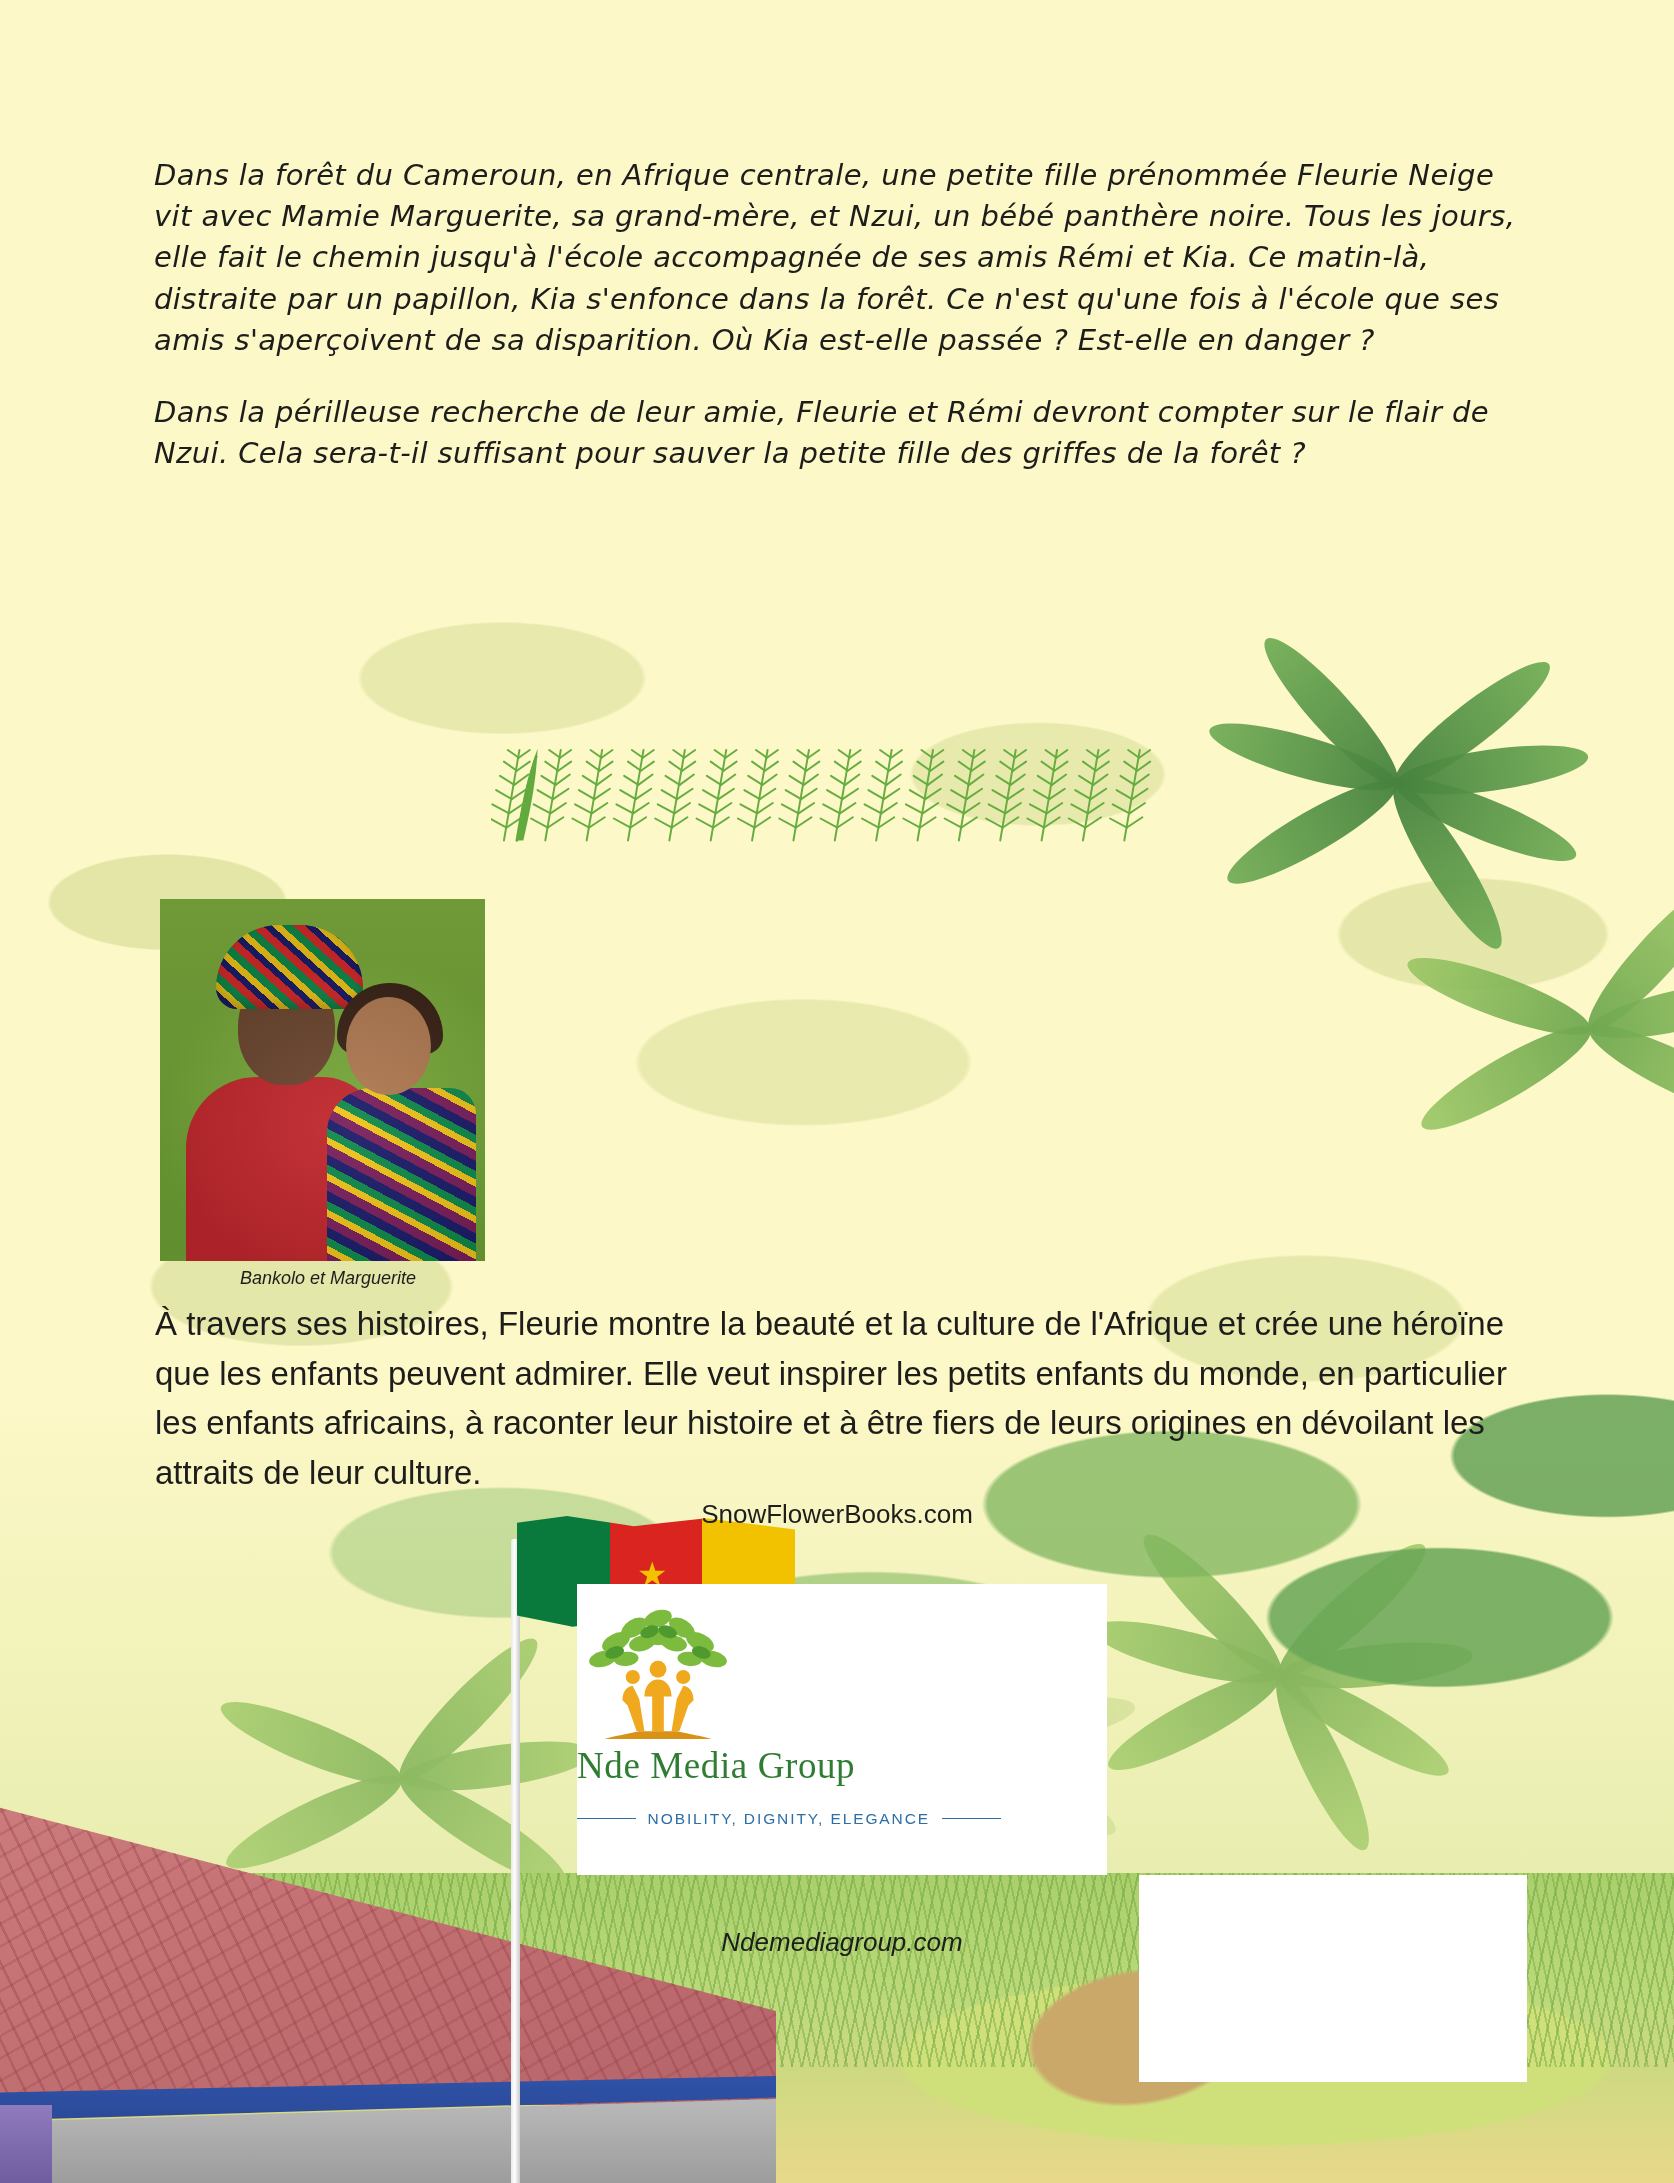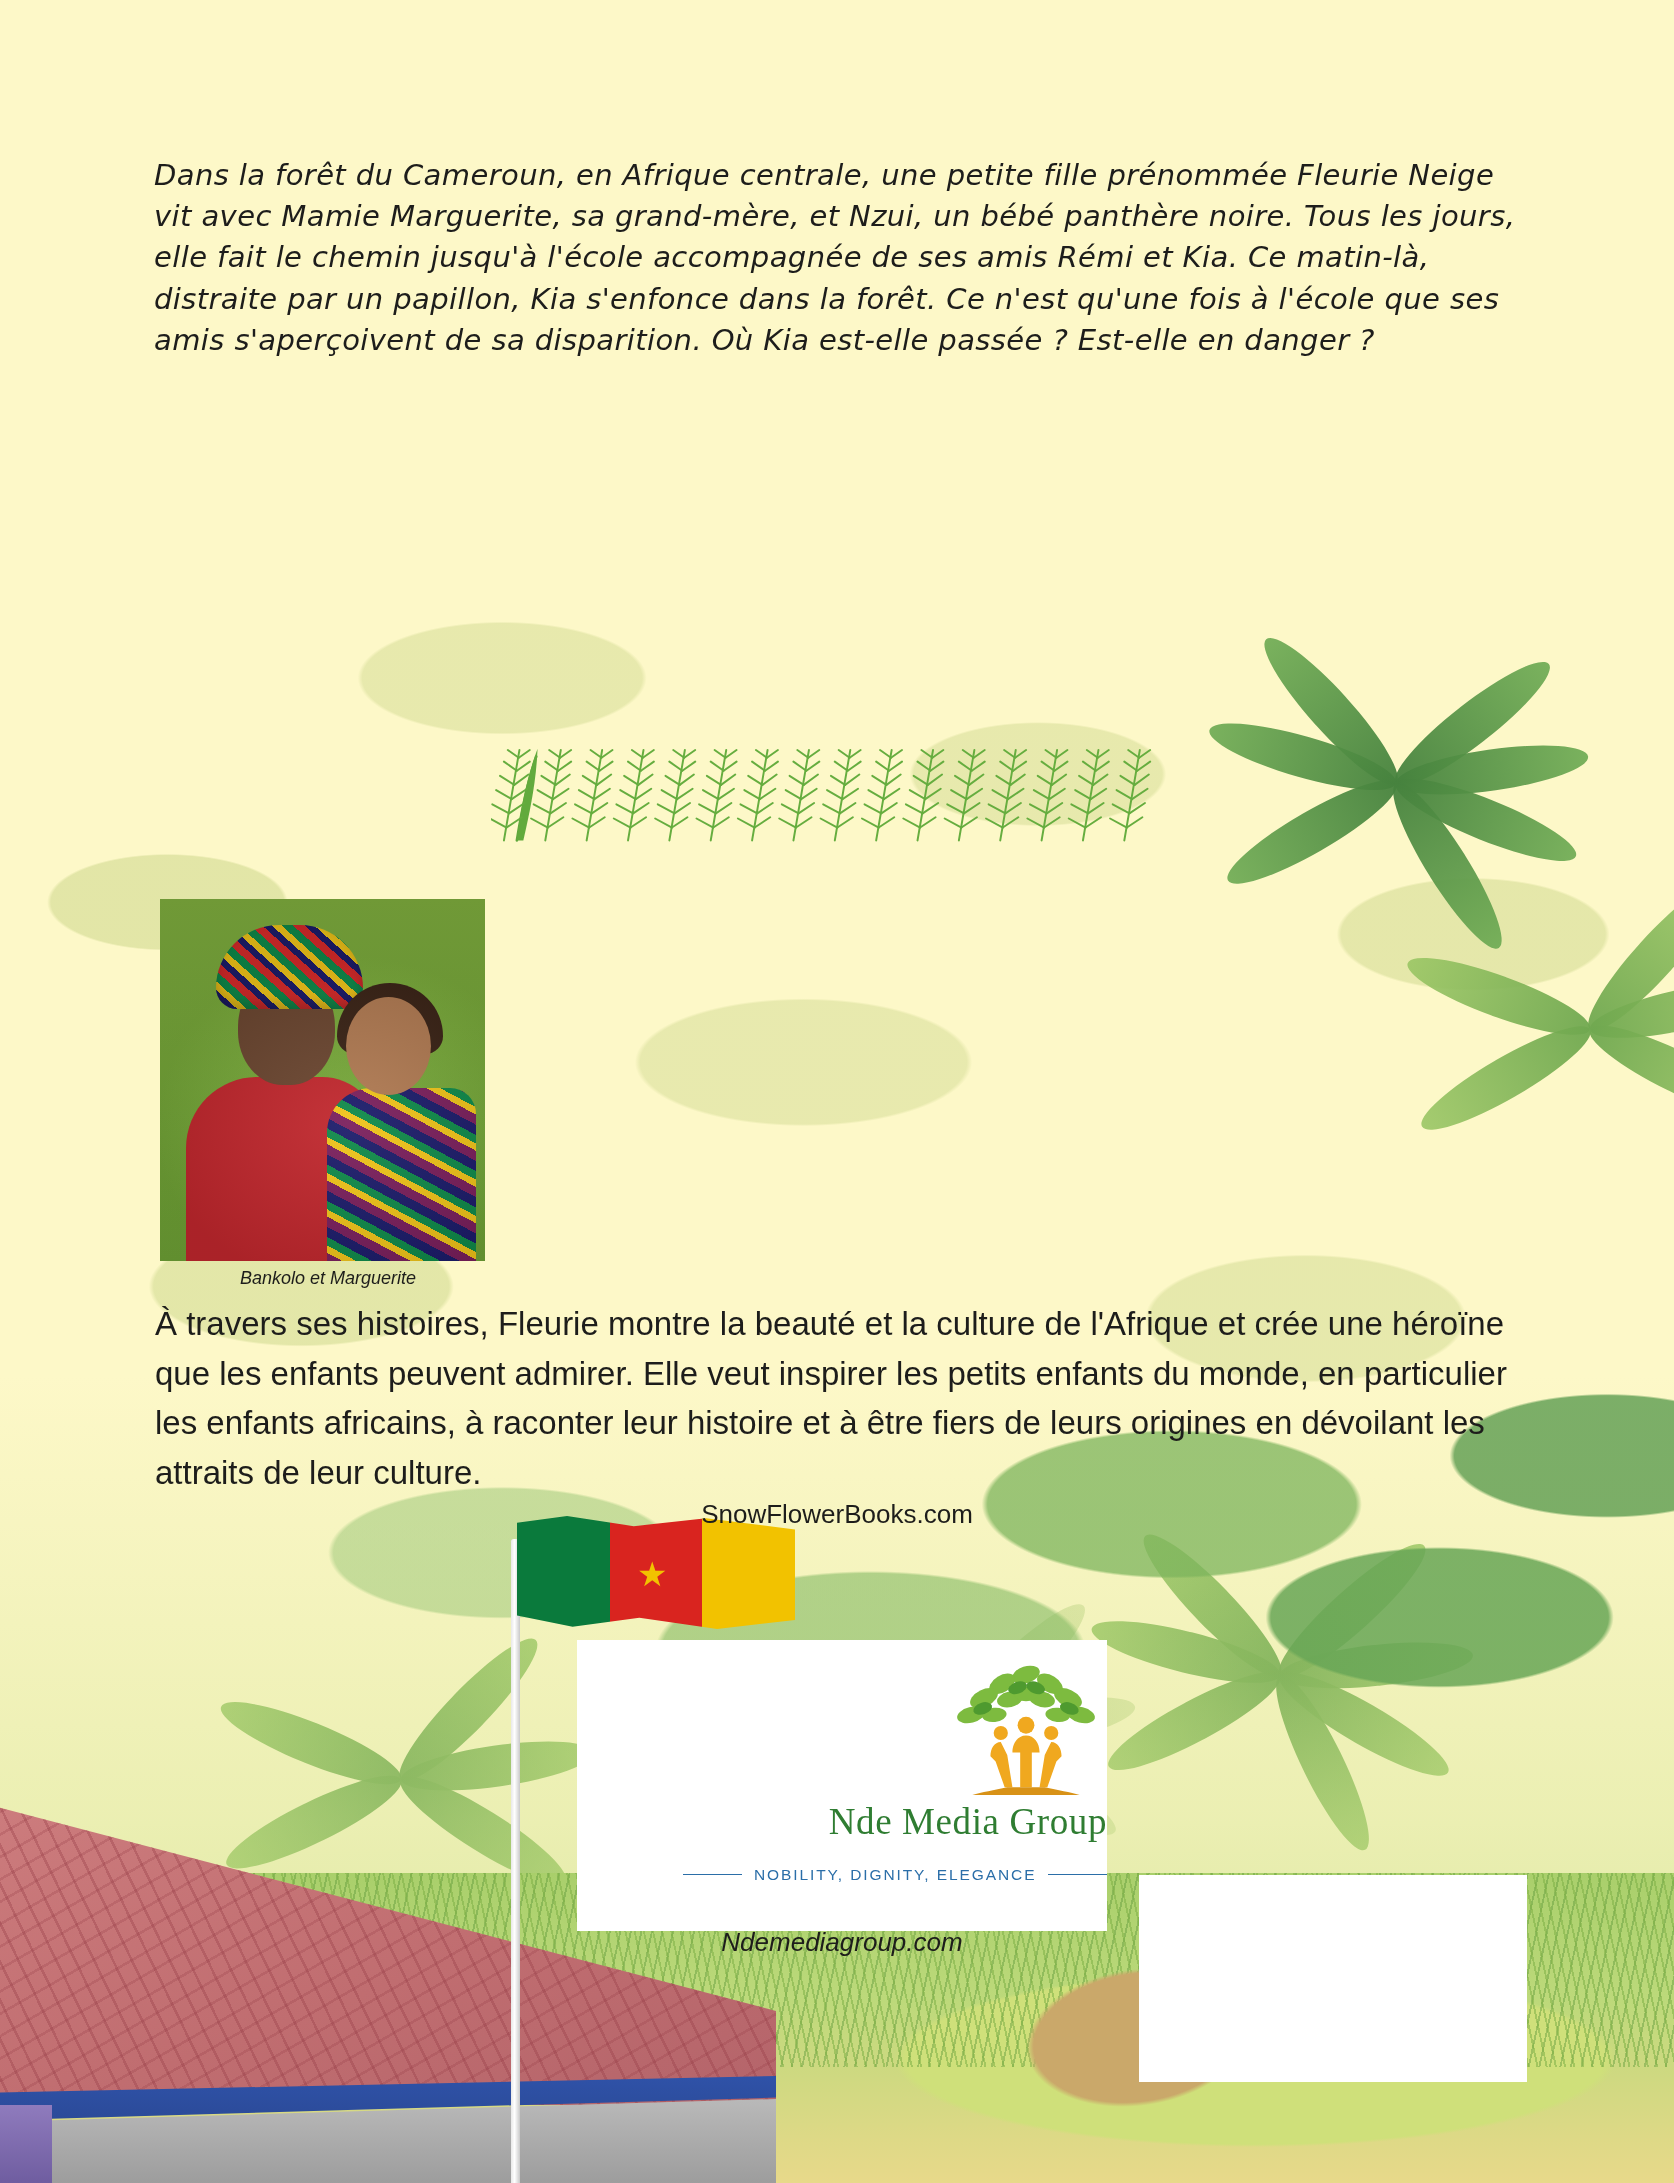--- a/index.html
+++ b/index.html
@@ -251,27 +251,27 @@
     top: 1499px;
     text-align: center;
     font-family: "Liberation Sans", sans-serif;
     font-size: 26px;
     color: #1d1d1b;
   }
 
   .publisher-card {
     position: absolute;
     left: 577px;
-    top: 1640px;
+    top: 1584px;
     width: 530px;
     height: 291px;
     background: #ffffff;
     display: flex;
     flex-direction: column;
-    align-items: flex-end;
+    align-items: flex-start;
     justify-content: flex-start;
     padding-top: 18px;
     box-sizing: border-box;
   }
   .logo-mark {
     position: relative;
     width: 162px;
     height: 139px;
   }
   .publisher-name {
@@ -381,20 +381,21 @@
 
   <div class="flagpole"></div>
   <div class="flag"></div>
   <div class="flag-star">★</div>
 </div>
 
 <div class="content">
 
   <div class="synopsis">
     <p>Dans la forêt du Cameroun, en Afrique centrale, une petite fille prénommée Fleurie Neige vit avec Mamie Marguerite, sa grand-mère, et Nzui, un bébé panthère noire. Tous les jours, elle fait le chemin jusqu'à l'école accompagnée de ses amis Rémi et Kia. Ce matin-là, distraite par un papillon, Kia s'enfonce dans la forêt. Ce n'est qu'une fois à l'école que ses amis s'aperçoivent de sa disparition. Où Kia est-elle passée ? Est-elle en danger ?</p>
+    <p>Dans la périlleuse recherche de leur amie, Fleurie et Rémi devront compter sur le flair de Nzui. Cela sera-t-il suffisant pour sauver la petite fille des griffes de la forêt ?</p>
   </div>
 
   <div class="fern-divider">
     <svg viewBox="0 0 1060 170" width="685" height="110" aria-hidden="true">
       <g stroke="#5fa83c" stroke-width="4" fill="none" stroke-linecap="round">
 
         <g>
           <path d="M40 160 C48 110 56 70 70 30"></path>
         </g>
       </g>

